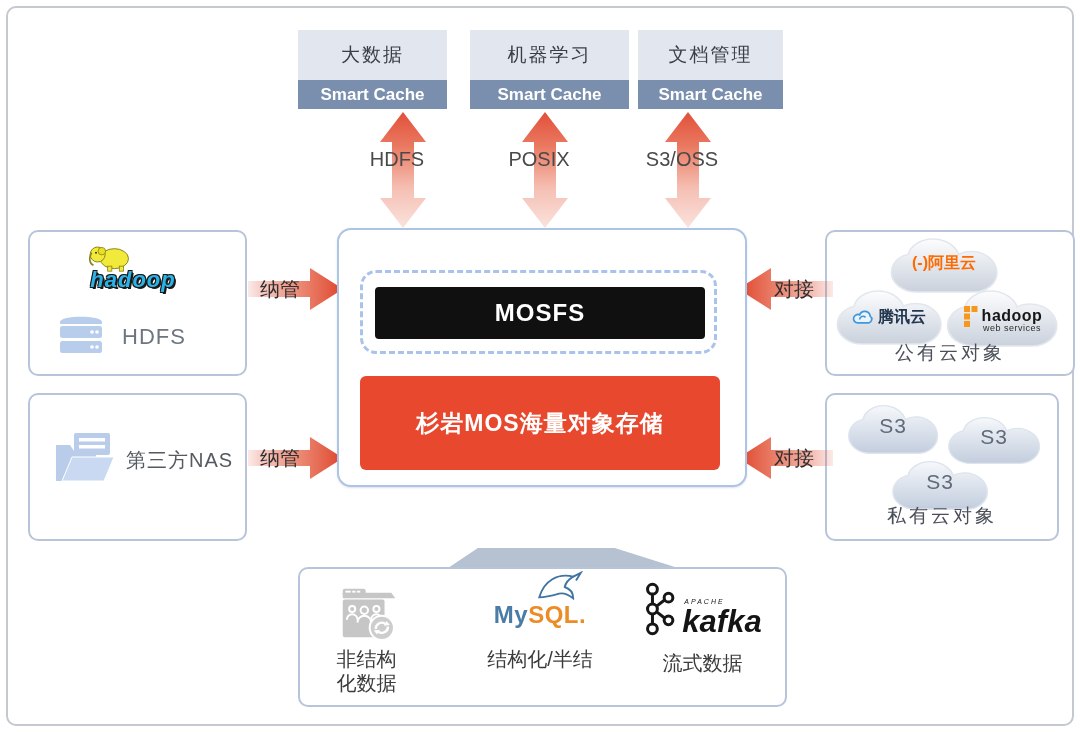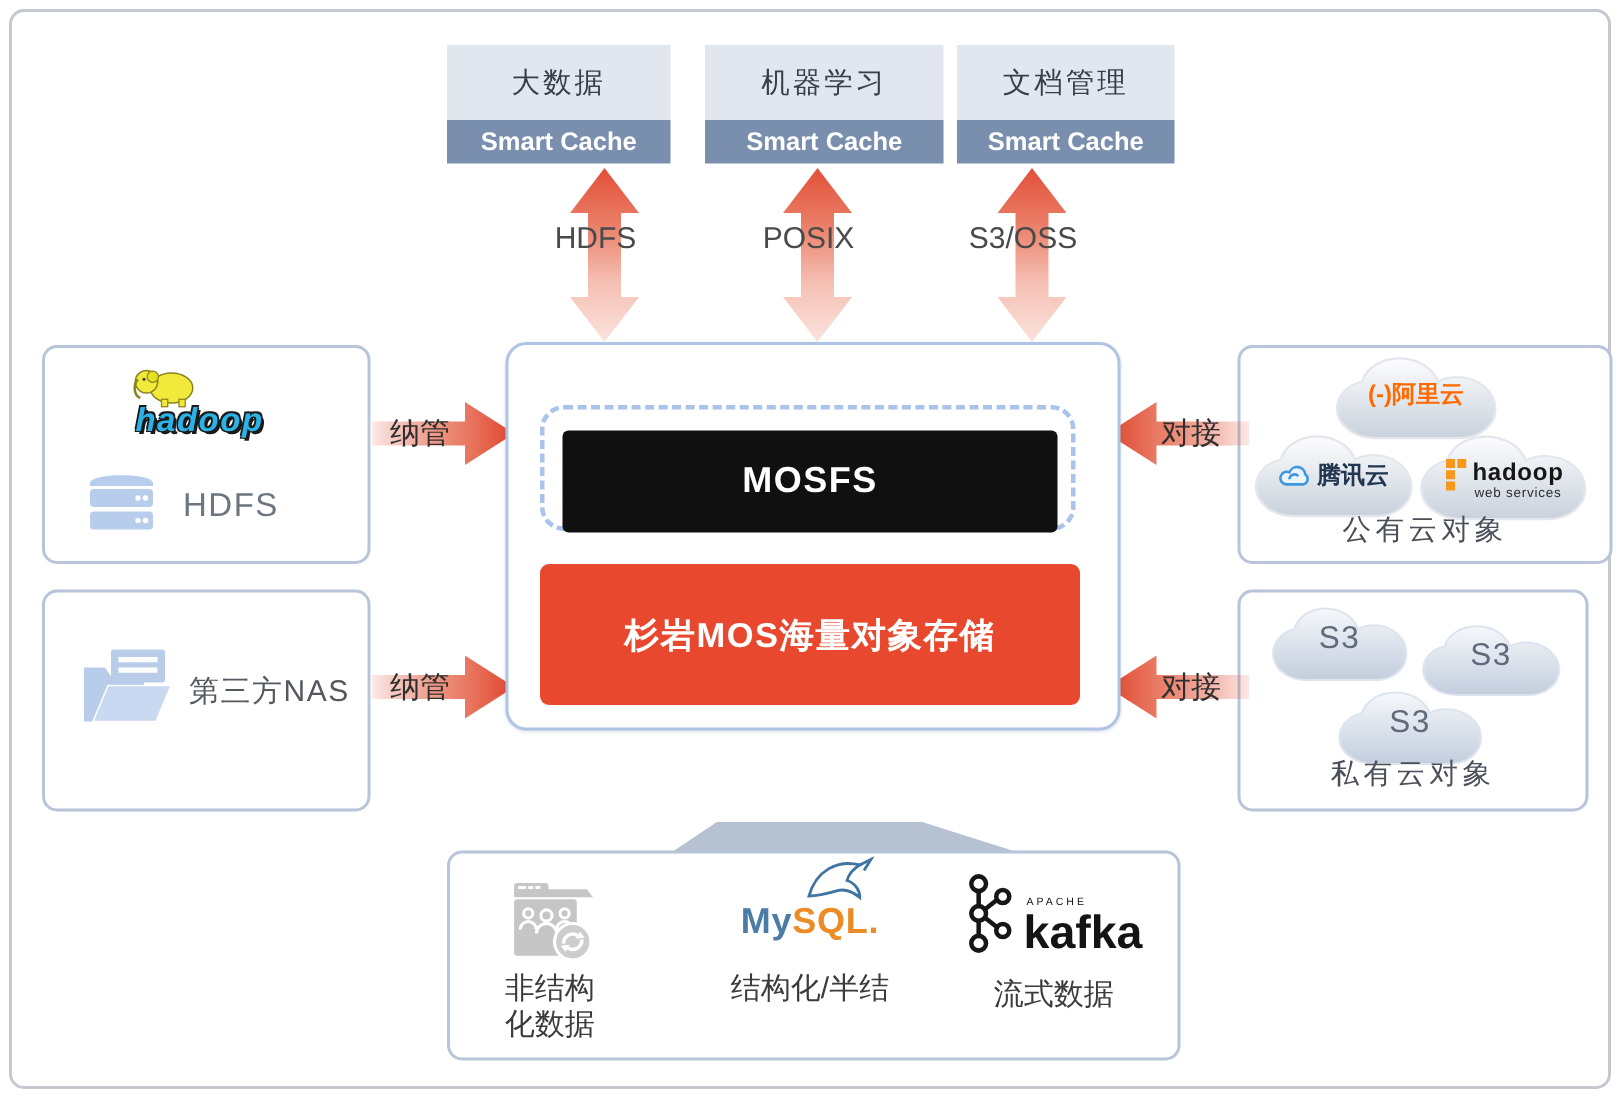--- a/index.html
+++ b/index.html
@@ -39,21 +39,21 @@
   
   .h-arrow{position:absolute;width:95px;height:42px;}
   .h-arrow .lbl{position:absolute;top:50%;transform:translateY(-50%);
     font-size:20px;color:#2f2f2f;white-space:nowrap;}
 
   
   .center-box{position:absolute;left:337px;top:228px;width:406px;height:255px;background:#fff;
     border:2px solid #aec4e4;border-radius:14px;box-shadow:0 1px 2px rgba(120,140,170,0.25);}
   .dashed-box{position:absolute;left:21px;top:40px;width:351px;height:78px;
     border:3px dashed #a9c3ea;border-radius:16px;}
-  .black-box{position:absolute;left:36px;top:57px;width:330px;height:68px;background:#101010;
+  .black-box{position:absolute;left:36px;top:57px;width:330px;height:52px;background:#101010;
     border-radius:4px;color:#fff;font-weight:bold;font-size:24px;letter-spacing:1px;
     display:flex;align-items:center;justify-content:center;}
   .red-box{position:absolute;left:21px;top:146px;width:360px;height:94px;background:#e8492e;
     border-radius:6px;color:#fff;font-weight:bold;font-size:23px;letter-spacing:1px;
     display:flex;align-items:center;justify-content:center;}
 
   
   .ingestor{position:absolute;left:430px;top:505px;width:227px;height:43px;background:#7e93ac;
     color:#fff;display:flex;align-items:center;justify-content:center;
     font-size:25px;letter-spacing:2px;}
@@ -71,21 +71,21 @@
   .hadoop-word{position:absolute;font-style:italic;font-weight:bold;font-size:22px;color:#2bb3e8;
     letter-spacing:1px;
     text-shadow:-1px -1px 0 #1a1a1a,1px -1px 0 #1a1a1a,-1px 1px 0 #1a1a1a,1px 1px 0 #1a1a1a,2px 2px 0 #1a1a1a;}
   .hdfs-text{position:absolute;font-size:22px;color:#6d7680;letter-spacing:1px;}
   .nas-text{position:absolute;font-size:20px;color:#555a61;letter-spacing:1px;}
 
   .mysql-word{font-weight:bold;font-size:24px;letter-spacing:0.5px;line-height:1;}
   .mysql-my{color:#4a7ca6;}
   .mysql-sql{color:#ec8c26;}
   .mysql-dot{color:#ec8c26;}
-  .kafka-row{display:flex;align-items:flex-end;gap:5px;}
+  .kafka-row{display:flex;align-items:flex-end;gap:5px;font-style:italic;}
   .kafka-texts{display:flex;flex-direction:column;align-items:flex-start;line-height:1;}
   .kafka-apache{font-size:7px;letter-spacing:2px;color:#141414;margin-bottom:1px;margin-left:2px;}
   .kafka-word{font-weight:bold;font-size:31px;color:#141414;letter-spacing:0px;}
 </style>
 </head>
 <body>
 
 <div class="canvas">
 
   <svg width="0" height="0" style="position:absolute">

